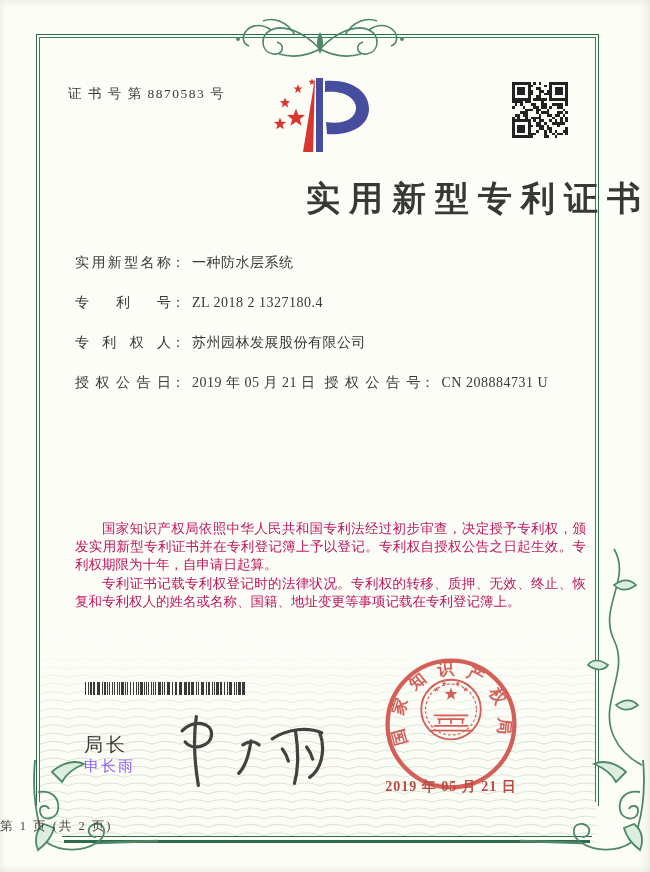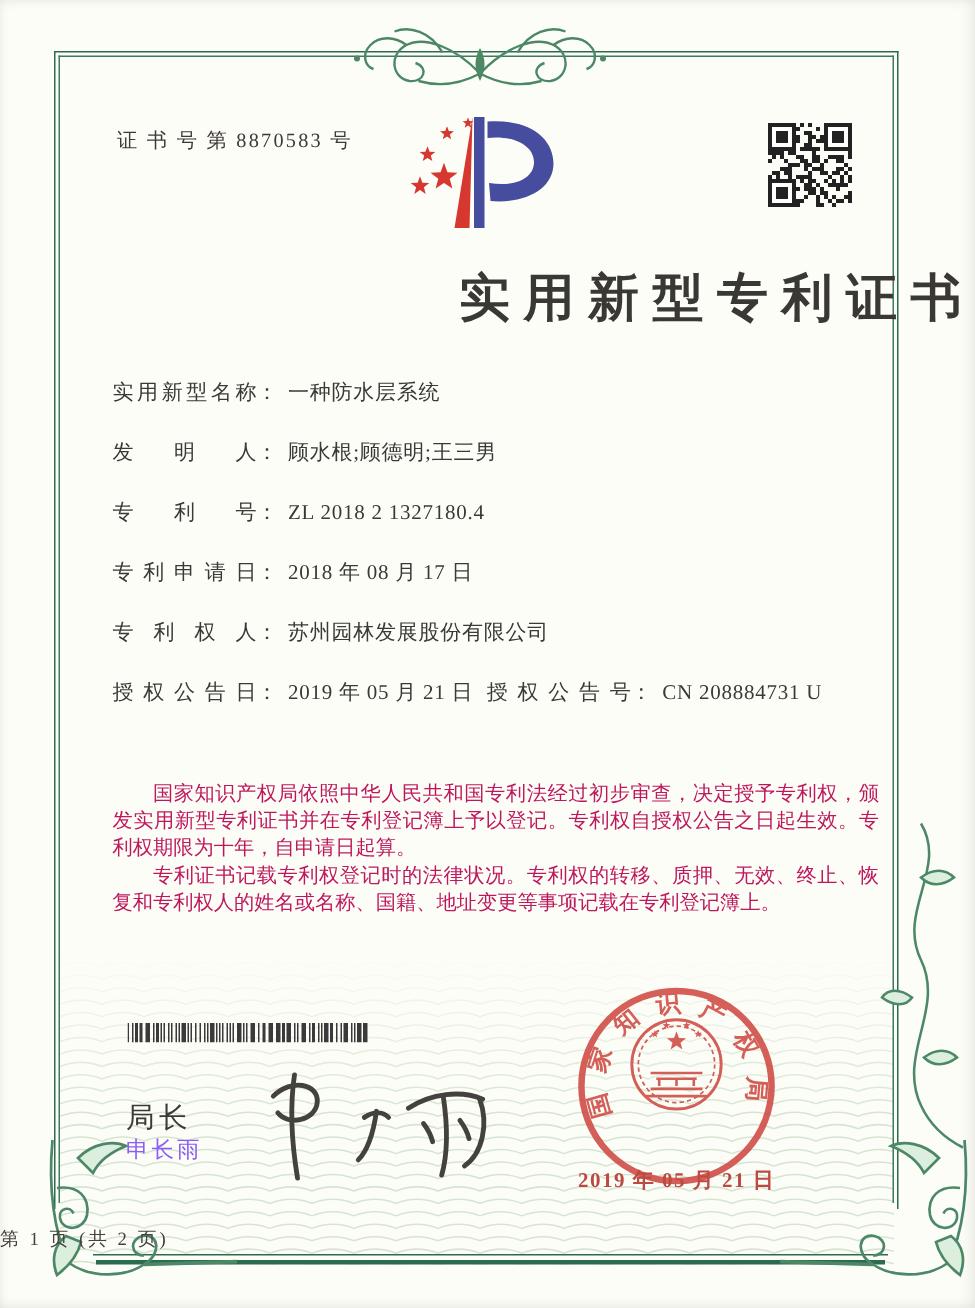--- a/index.html
+++ b/index.html
@@ -12,21 +12,21 @@
     border-top:1.2px solid #2e6a4e;border-left:1.2px solid #2e6a4e;border-right:1.2px solid #2e6a4e;z-index:2;}
   .frame-inner{position:absolute;left:39px;top:37px;right:54px;bottom:70px;
     border-top:1px solid #3d7a5c;border-left:1px solid #3d7a5c;border-right:1px solid #3d7a5c;z-index:2;}
   .bottom-line-thin{position:absolute;left:62px;right:58px;top:836px;height:1px;background:#2e6a4e;z-index:2;}
   .bottom-line-thick{position:absolute;left:64px;right:60px;top:840px;height:3px;background:#2e6a4e;z-index:2;}
   
   .waves{position:absolute;left:40px;top:622px;width:556px;height:221px;z-index:0;opacity:.75;}
   .waves-fade{position:absolute;left:40px;top:622px;width:556px;height:120px;z-index:1;
     background:linear-gradient(#fdfdf8 8%, rgba(253,253,248,0));}
   
-  .cert-no{position:absolute;left:78px;top:85px;font-size:13.5px;letter-spacing:1.5px;color:#3c3a37;z-index:3;}
+  .cert-no{position:absolute;left:68px;top:85px;font-size:13.5px;letter-spacing:1.5px;color:#3c3a37;z-index:3;}
   .logo{position:absolute;left:270px;top:76px;width:116px;height:82px;z-index:3;}
   .qr{position:absolute;left:512px;top:82px;width:56px;height:56px;z-index:3;}
   .title{position:absolute;left:0;width:650px;top:176px;margin:0;text-align:right;
     font-size:34px;font-weight:600;letter-spacing:9px;color:#3a3834;z-index:3;}
   
   .fields{position:absolute;left:75px;top:252px;width:512px;z-index:3;color:#3a3936;font-size:14px;}
   .frow{line-height:22px;margin-bottom:18px;white-space:nowrap;}
   .flabel{display:inline-block;width:96px;text-align:justify;text-align-last:justify;vertical-align:top;}
   .fcolon{display:inline-block;}
   .fvalue{margin-left:7px;letter-spacing:.5px;}
@@ -302,27 +302,21 @@
       </g>
     </svg>
 
   <h1 class="title">实用新型专利证书</h1>
 
   <div class="fields">
     <div class="frow">
       <span class="flabel">实用新型名称</span><span class="fcolon">：</span><span class="fvalue">一种防水层系统</span>
     </div>
     <div class="frow">
-      <span class="flabel">发明人</span><span class="fcolon">：</span><span class="fvalue">顾水根;顾德明;王三男</span>
-    </div>
-    <div class="frow">
       <span class="flabel">专利号</span><span class="fcolon">：</span><span class="fvalue">ZL 2018 2 1327180.4</span>
-    </div>
-    <div class="frow">
-      <span class="flabel">专利申请日</span><span class="fcolon">：</span><span class="fvalue">2018 年 08 月 17 日</span>
     </div>
     <div class="frow">
       <span class="flabel">专利权人</span><span class="fcolon">：</span><span class="fvalue">苏州园林发展股份有限公司</span>
     </div>
     <div class="frow">
       <span class="pair1">
         <span class="flabel">授权公告日</span><span class="fcolon">：</span><span class="fvalue">2019 年 05 月 21 日</span>
       </span>
       <span>
         <span class="flabel">授权公告号</span><span class="fcolon">：</span><span class="fvalue">CN 208884731 U</span>

